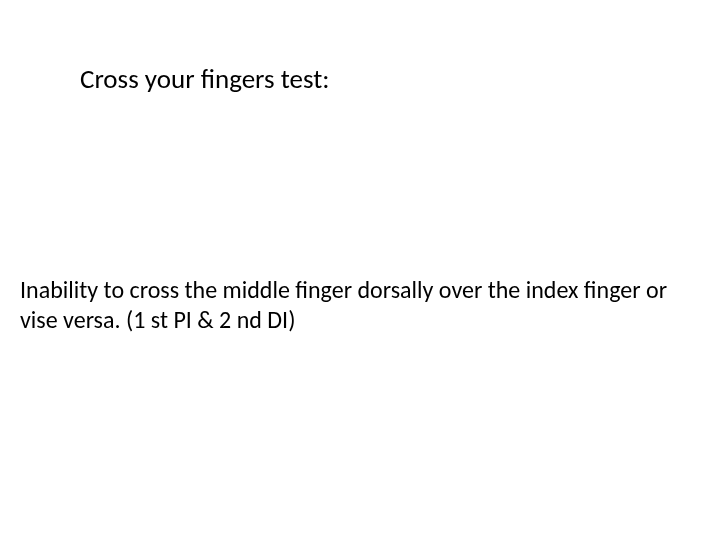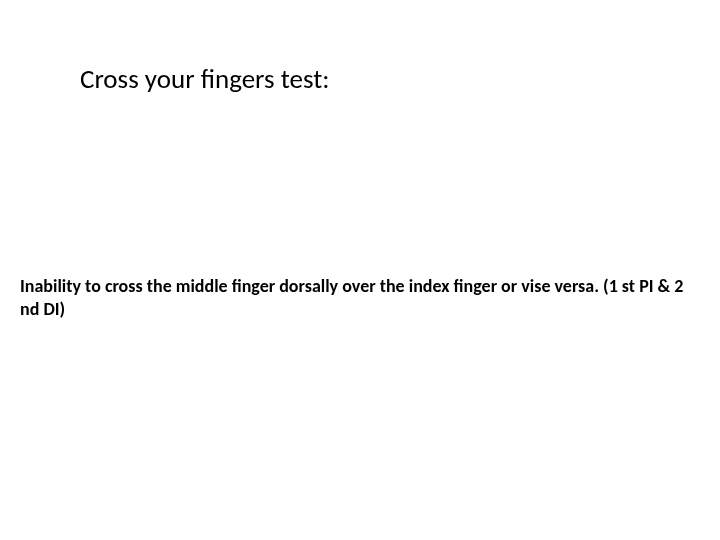--- a/index.html
+++ b/index.html
@@ -21,22 +21,22 @@
       left: 54px;
       font-size: 27px;
       font-weight: 400;
       margin-left: 26px;
     }
     .body-text {
       position: absolute;
       top: 275px;
       left: 20px;
       right: 32px;
-      font-size: 18px;
-      font-weight: 700;
+      font-size: 24px;
+      font-weight: 400;
       line-height: 1.25;
     }
   </style>
 </head>
 <body>
 
 <div class="title">Cross your fingers test:</div>
 <div class="body-text">Inability to cross the middle  finger dorsally over the index finger or vise  versa. (1 st PI &amp; 2 nd DI)</div>
 
 </body></html>

